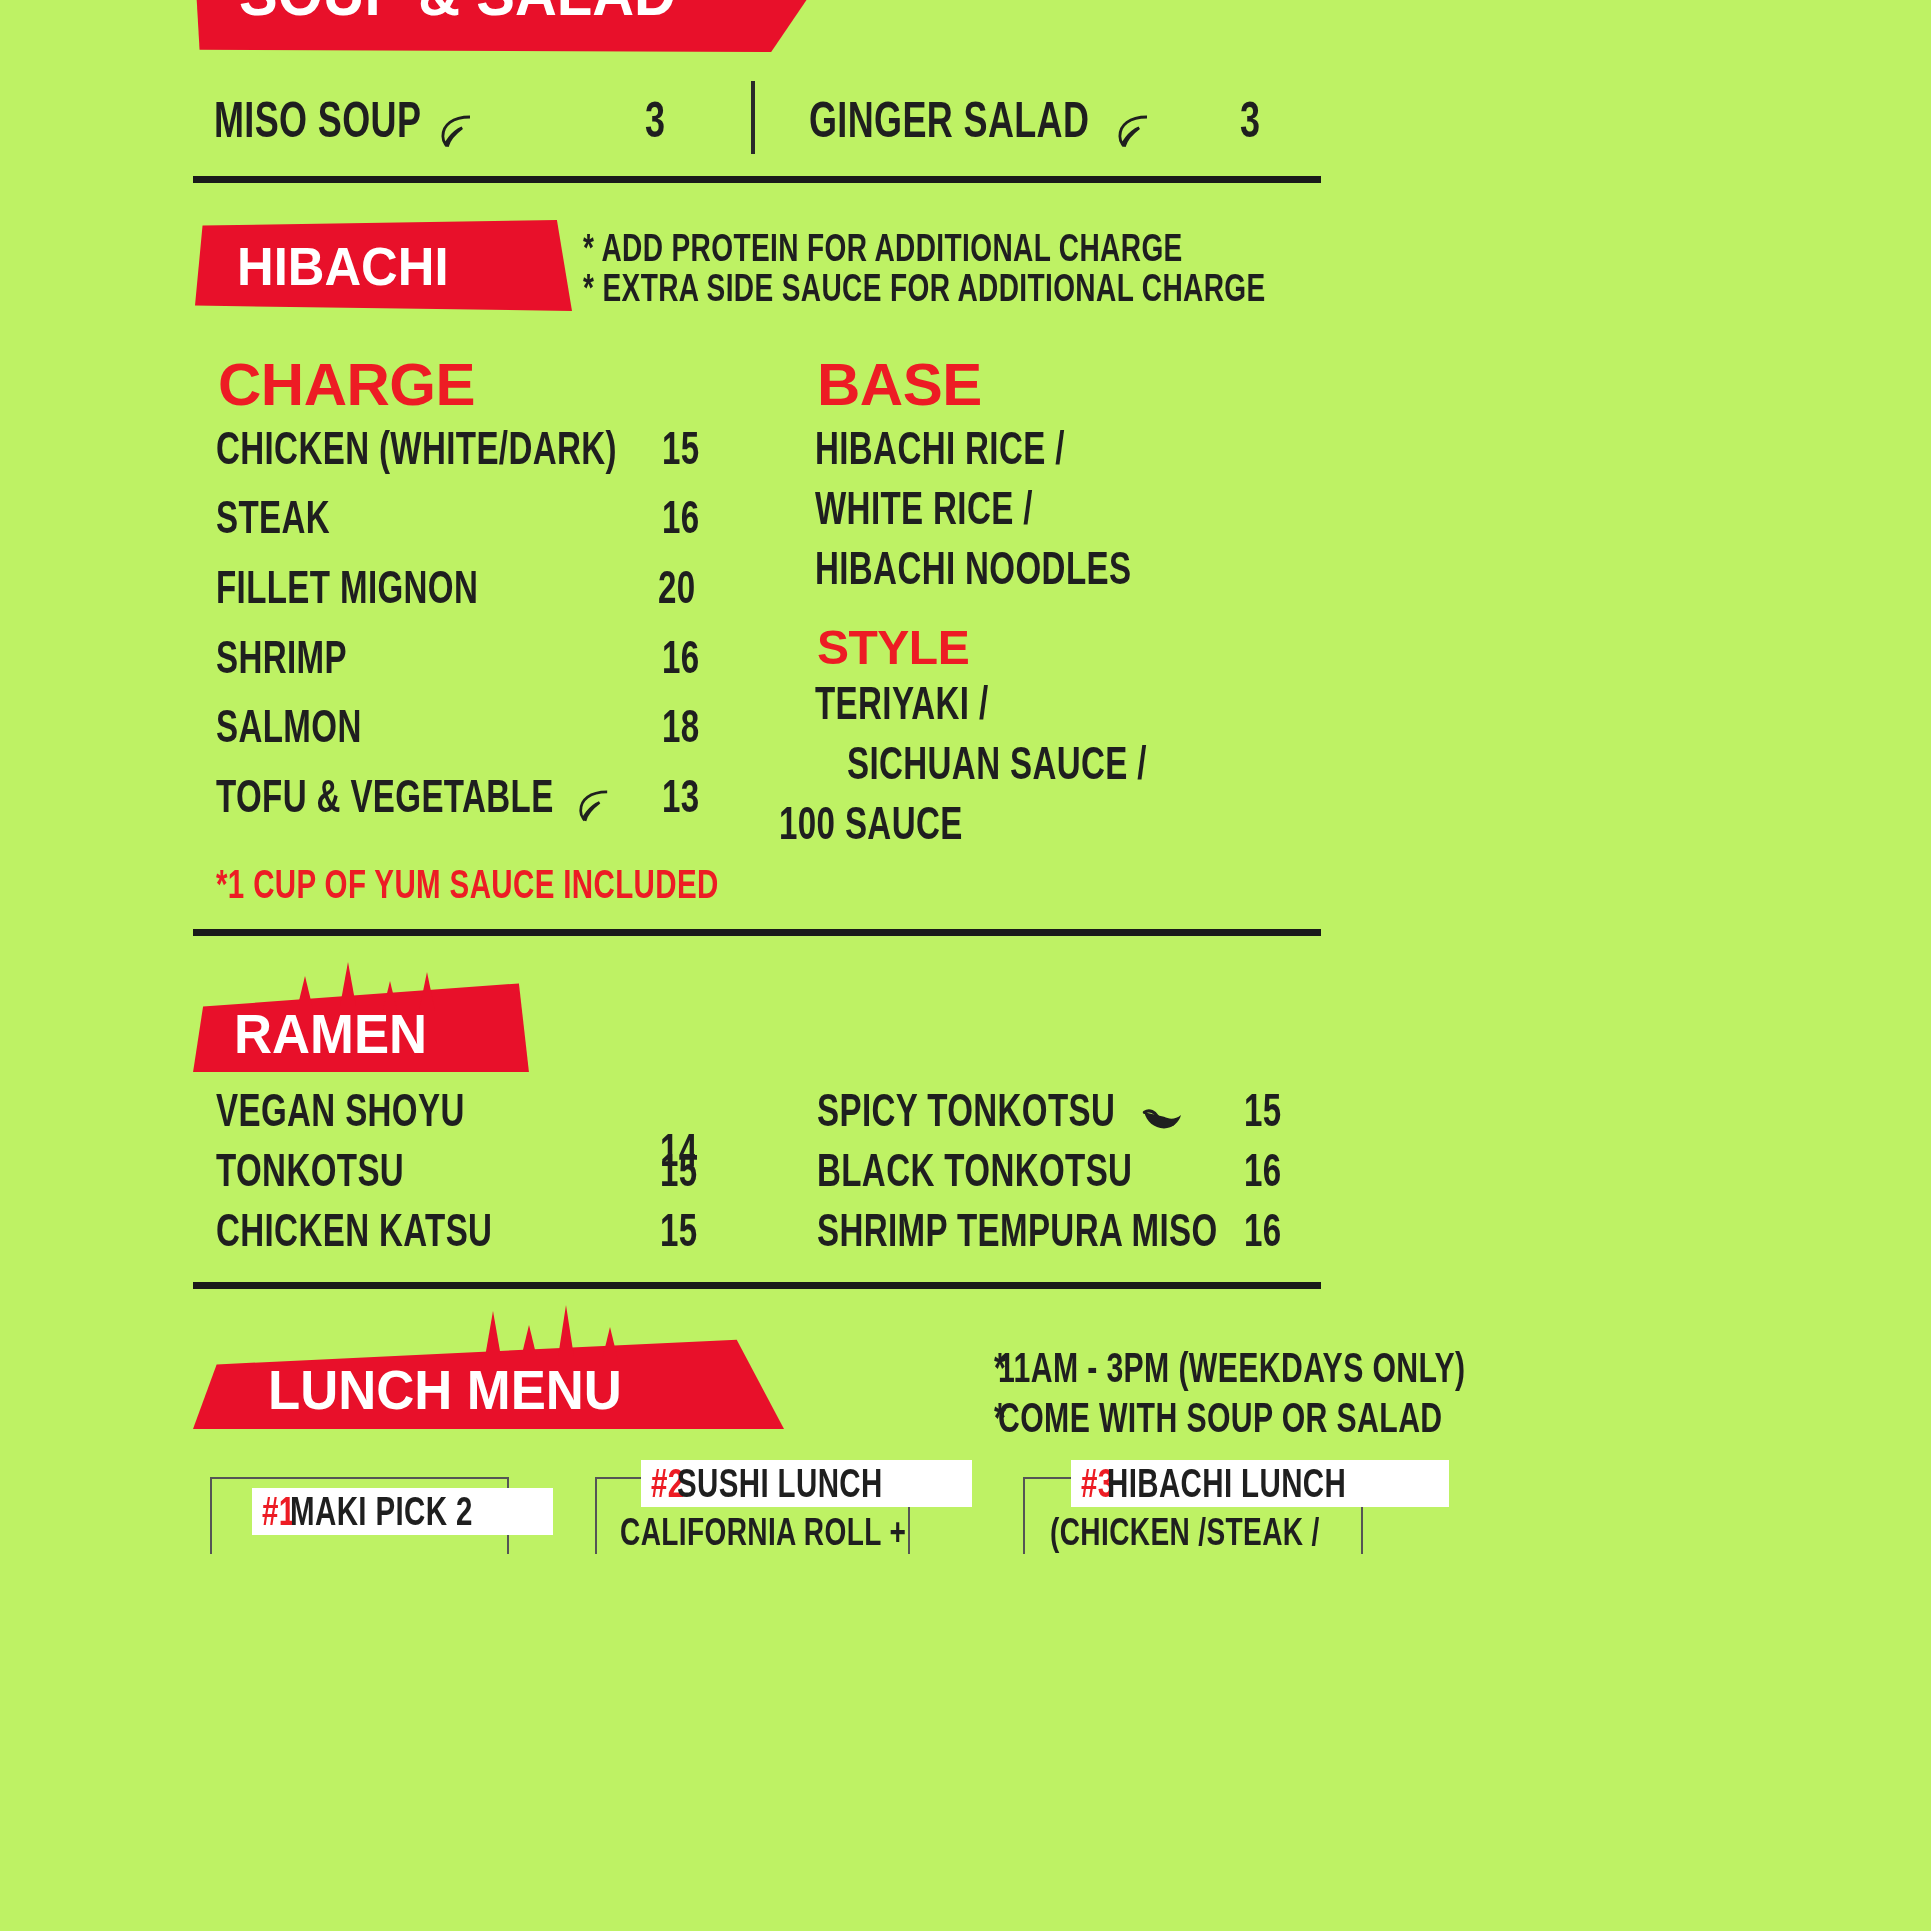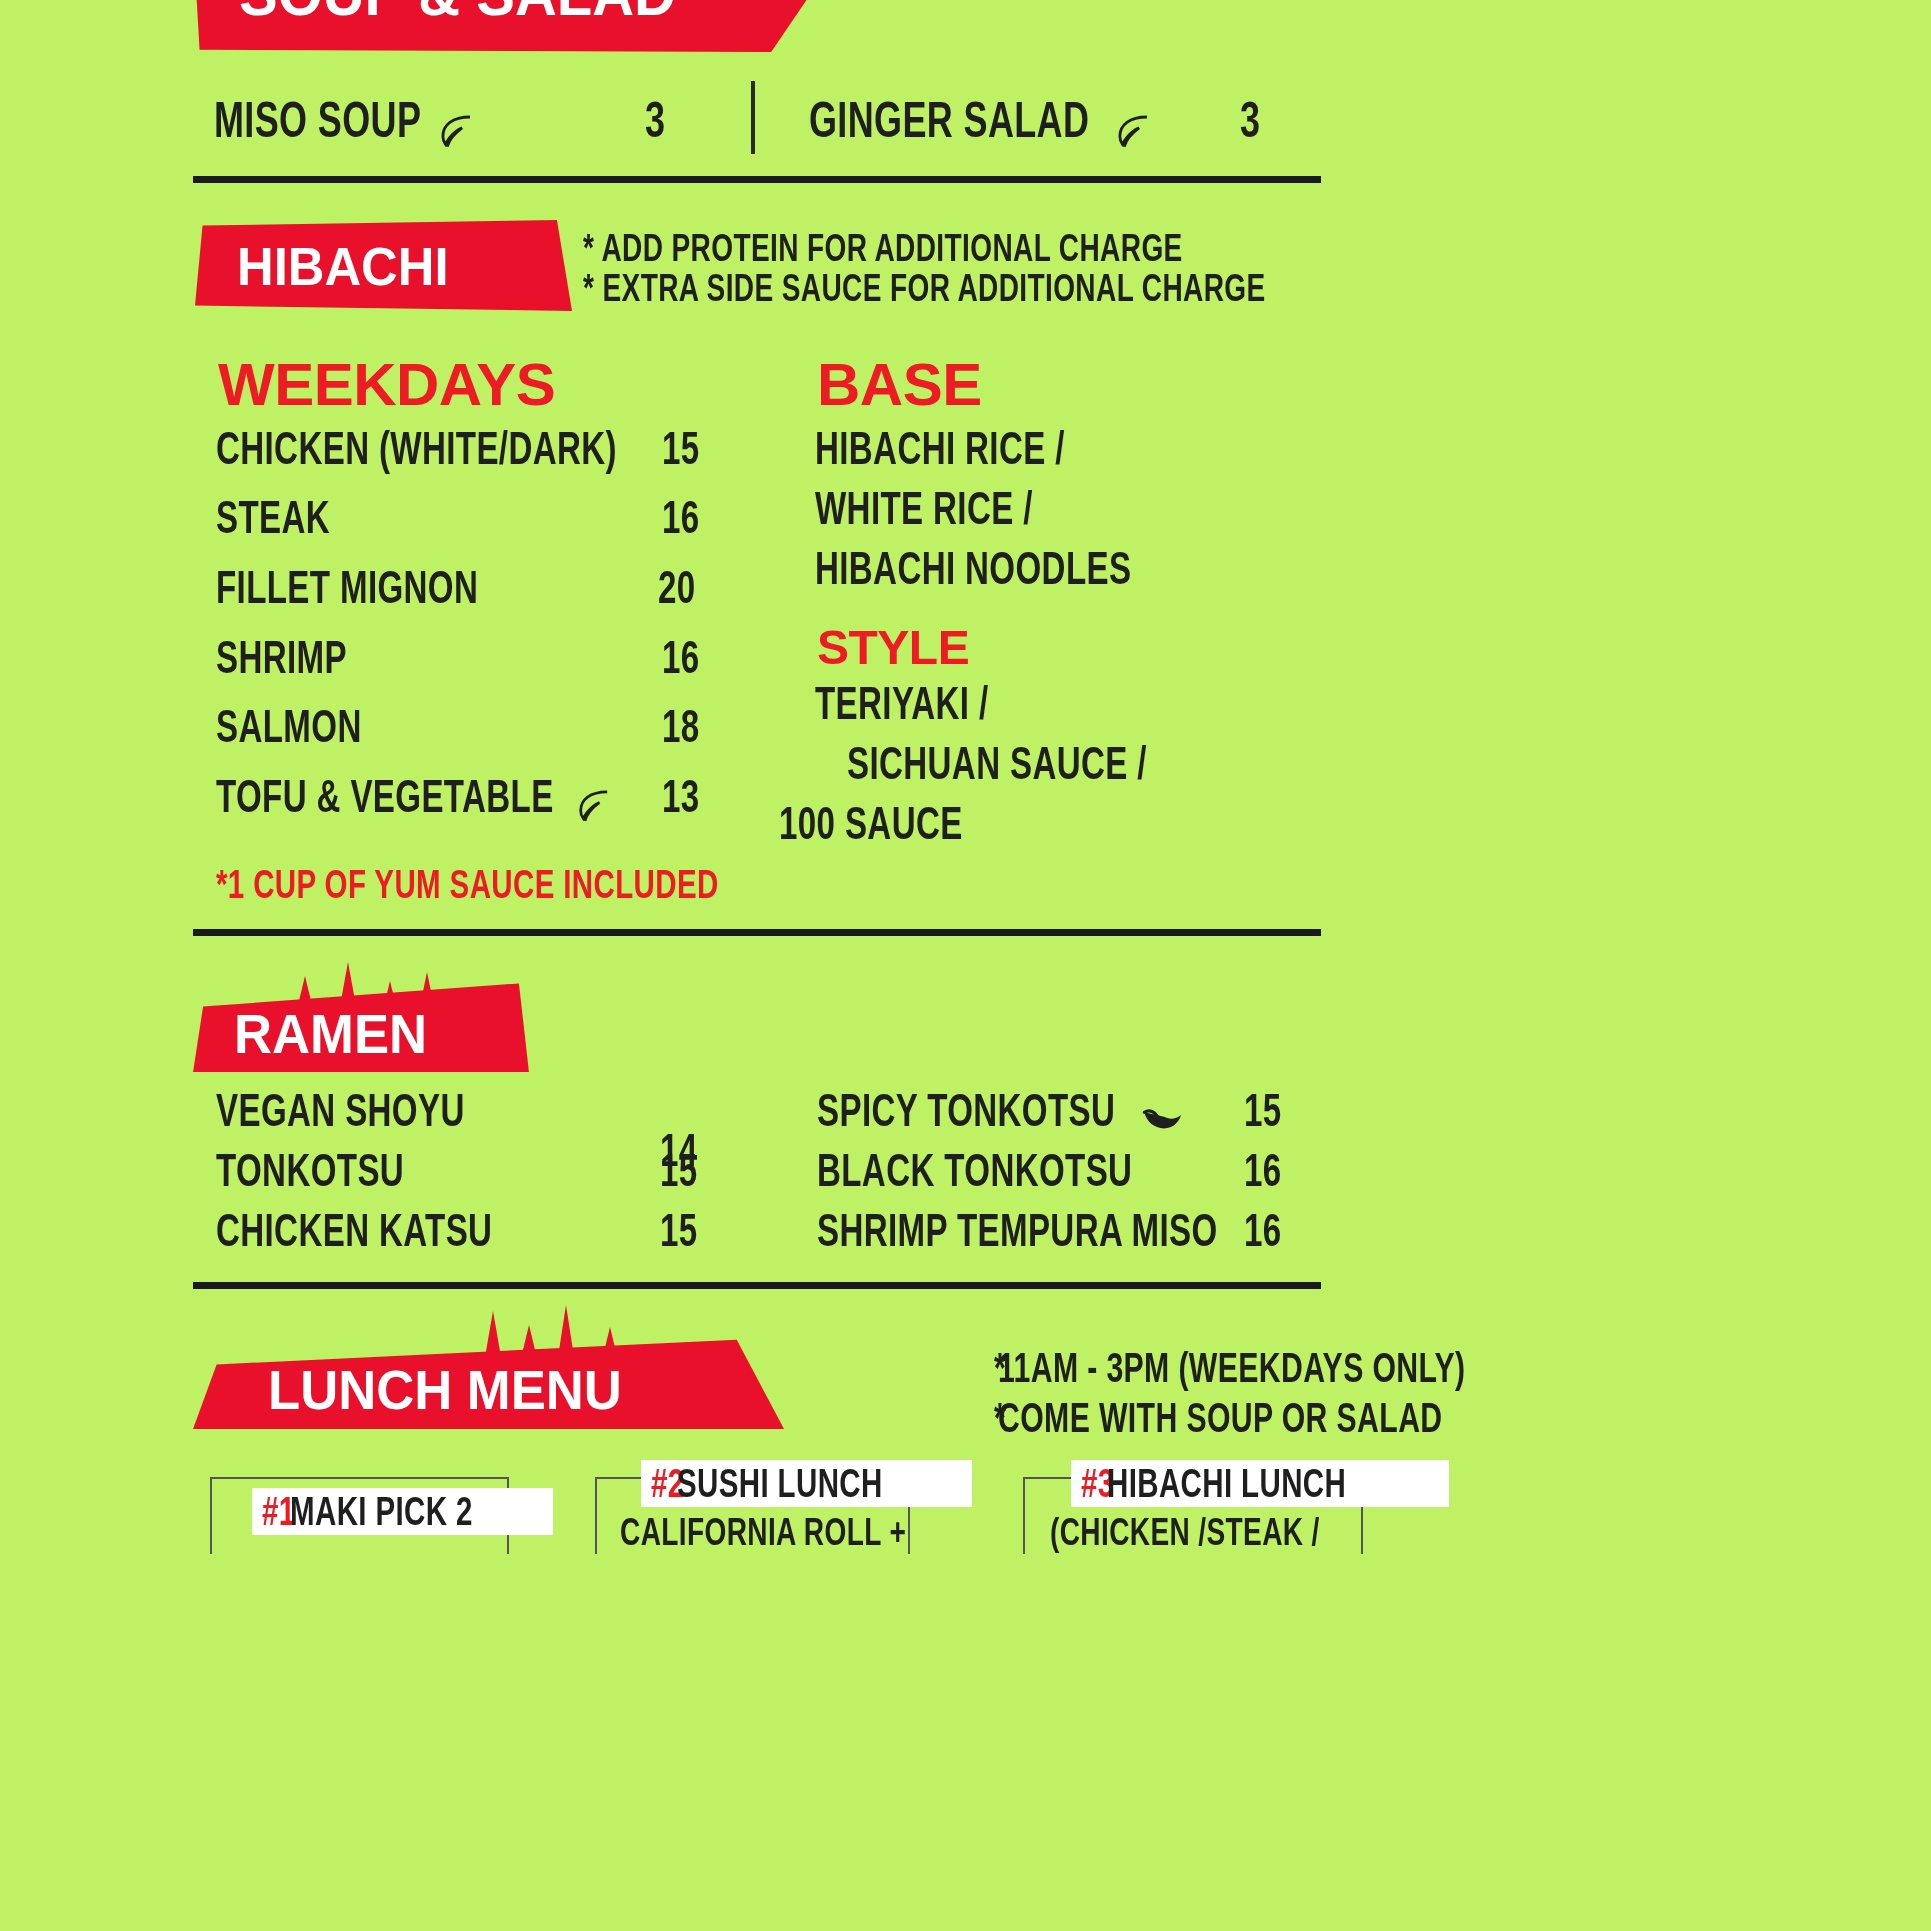--- a/index.html
+++ b/index.html
@@ -118,21 +118,21 @@
     <span class="btxt" style="font-size:54px; margin-left:42px; transform:scaleX(0.94); transform-origin:left center;">HIBACHI</span>
   </div>
 
   <div class="note" style="left:583px; top:226px;">
     <span class="cond" style="font-size:39px;">* ADD PROTEIN FOR ADDITIONAL CHARGE</span>
   </div>
   <div class="note" style="left:583px; top:266px;">
     <span class="cond" style="font-size:39px;">* EXTRA SIDE SAUCE FOR ADDITIONAL CHARGE</span>
   </div>
 
-  <div class="subhead" style="left:218px; top:350px; font-size:60px;">WEEKDAYS</div>
+  <div class="subhead" style="left:218px; top:350px; font-size:60px;">CHARGE</div>
 
   <div class="row" style="left:216px; top:421px;">
     <span class="cond" style="font-size:46px;">CHICKEN (WHITE/DARK)</span>
   </div>
   <div class="price" style="left:662px; top:421px;">
     <span class="cond" style="font-size:46px;">15</span>
   </div>
 
   <div class="row" style="left:216px; top:490px;">
     <span class="cond" style="font-size:46px;">STEAK</span>

